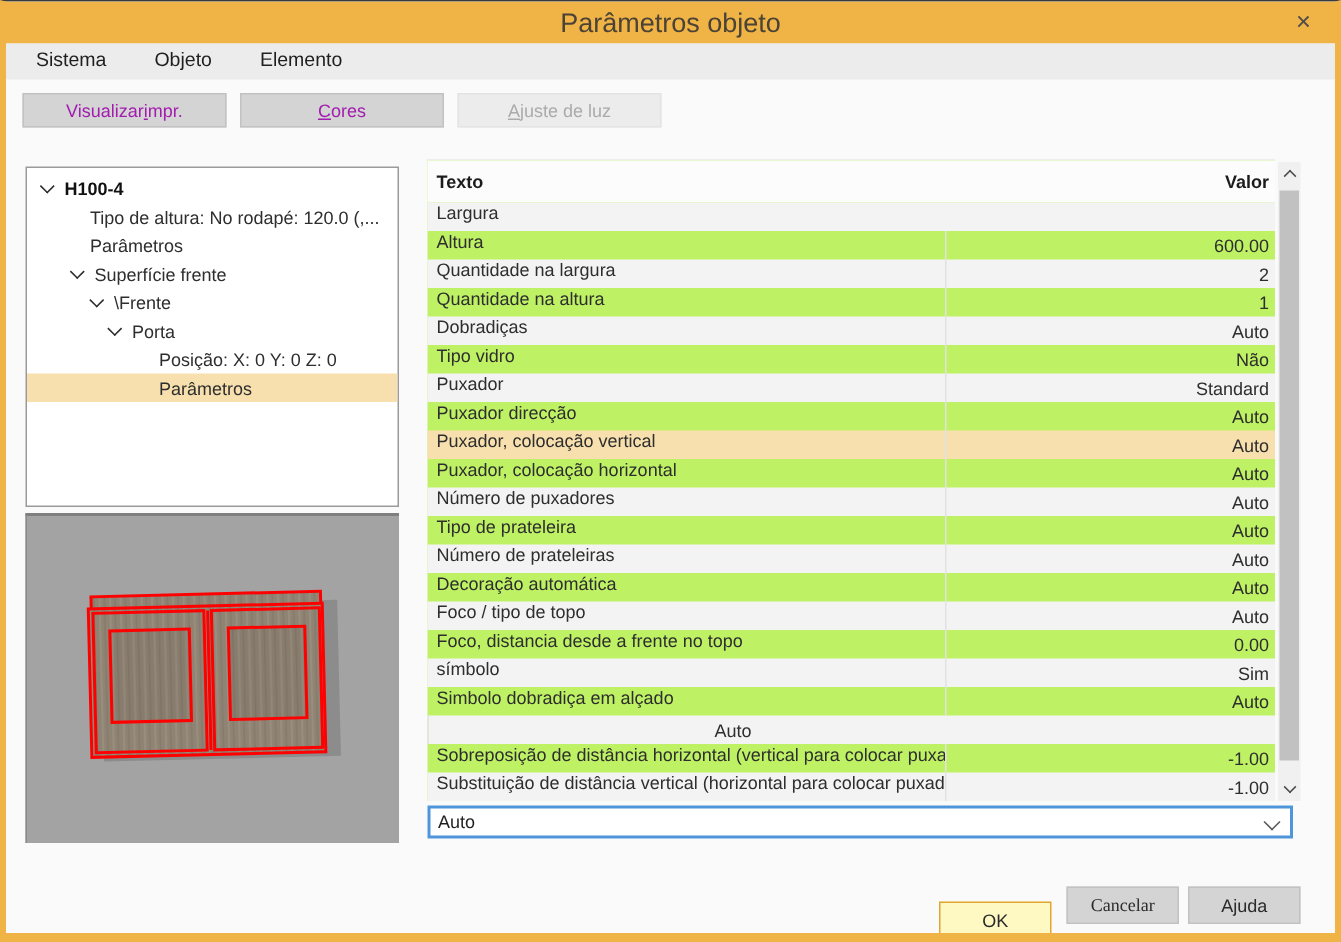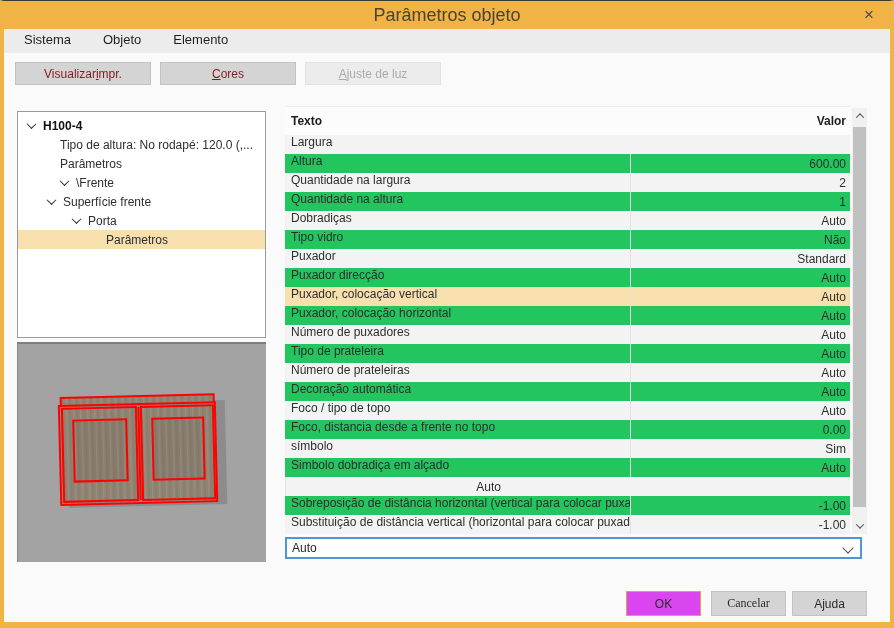--- a/index.html
+++ b/index.html
@@ -13,38 +13,38 @@
   .titlebar .title{font-size:18px;color:#45false3f;color:#4a4336;}
   .close-btn{position:absolute;right:14px;top:3px;width:22px;height:22px;display:flex;align-items:center;
              justify-content:center;font-size:17px;color:#4c4c4c;cursor:pointer;}
   
   .menubar{position:absolute;left:-4px;top:28px;width:894px;height:24px;background:#ECECEC;
            display:flex;padding-left:14px;}
   .menu-item{font-size:13px;color:#1f1f1f;padding:3px 10px;margin-right:12px;cursor:default;}
   
   .toolbar{position:absolute;left:11px;top:61px;display:flex;gap:9px;}
   .tb-btn{width:136px;height:23px;background:#D4D4D4;border:1px solid #c2c2c2;
-          font-size:12px;color:#7f1d1d;display:flex;align-items:center;justify-content:center;}
+          font-size:12px;color:#a21caf;display:flex;align-items:center;justify-content:center;}
   .tb-btn.disabled{background:#ECECEC;border-color:#e3e3e3;color:#ABABAB;}
   .tb-btn .key{text-decoration:underline;}
   
   .tree{position:absolute;left:13px;top:110px;width:249px;height:227px;background:#fff;
         border:1px solid #9a9a9a;overflow:hidden;padding-top:4px;}
   .tree-row{height:19px;display:flex;align-items:center;font-size:12px;color:#2e2e2e;white-space:nowrap;overflow:hidden;}
   .tree-row.bold{font-weight:bold;color:#111;}
   .tree-row.selected{background:#F7E0AE;}
   .chev{flex:0 0 auto;width:7px;height:7px;border-right:1.6px solid #2b2b2b;border-bottom:1.6px solid #2b2b2b;
         transform:rotate(45deg) translate(-1px,-1px);margin-right:8px;}
   .p0{padding-left:10px}.p1{padding-left:42px}.p1c{padding-left:30px}.p2c{padding-left:43px}
   .p3c{padding-left:55px}.p4{padding-left:88px}
   
   .preview{position:absolute;left:13px;top:341px;width:249px;height:220px;background:#A3A3A3;
            border-top:2px solid #7f7f7f;border-left:1px solid #8a8a8a;}
   
-  .ptable{position:absolute;left:281px;top:105px;width:565px;height:428px;background:#22c55e;border-top:1px solid #ededed;}
+  .ptable{position:absolute;left:281px;top:105px;width:565px;height:428px;background:#bef264;border-top:1px solid #ededed;}
   .thead{height:28px;display:flex;align-items:center;font-size:12px;font-weight:bold;color:#1c1c1c;background:#FCFCFC;}
   .trow{height:19px;display:flex;font-size:12px;color:#2e2e2e;}
   .trow:nth-child(even){background:#F3F3F3;}
   .trow.selected{background:#F7E0AE !important;}
   .tcell-text{width:345px;padding-left:6px;white-space:nowrap;overflow:hidden;}
   .tcell-val{width:220px;padding-right:4px;text-align:right;border-left:1px solid #e2e2e2;height:100%;
              display:flex;align-items:center;justify-content:flex-end;}
   .thead .tcell-val{border-left:none;}
   
   .vscroll{position:absolute;left:848px;top:107px;width:15px;height:426px;background:#F0F0F0;}
@@ -54,21 +54,21 @@
   .down .arrow-glyph{transform:rotate(45deg) translate(-1px,-1px);}
   .scroll-thumb{position:absolute;left:1px;top:19px;width:13px;height:380px;background:#C1C1C1;}
   
   .combo{position:absolute;left:281px;top:536px;width:577px;height:22px;background:#fff;
          border:2px solid #4E95D9;display:flex;align-items:center;font-size:12px;color:#1f1f1f;padding-left:5px;}
   .combo-chev{position:absolute;right:8px;top:5px;width:8px;height:8px;border-right:1.7px solid #555;
               border-bottom:1.7px solid #555;transform:rotate(45deg);}
   
   .footer-btn{position:absolute;top:590px;width:75px;height:25px;font-size:12px;color:#2b2b2b;
               display:flex;align-items:center;justify-content:center;border:1px solid transparent;}
-  .btn-ok{left:622px;background:#d946ef;border-color:#e2a637;}
+  .btn-ok{left:622px;background:#fef9c3;border-color:#e2a637;margin-top:10px;}
   .btn-cancel{left:707px;background:#D4D4D4;border-color:#c2c2c2;font-family:Liberation Serif, serif;}
   .btn-help{left:788px;background:#D4D4D4;border-color:#c2c2c2;}
 </style>
 </head>
 <body>
 
 <div class="window">
 
   <div class="titlebar">
     <span class="title">Parâmetros objeto</span>
@@ -103,31 +103,34 @@
     <div class="tree-row bold p0">
       <span class="chev"></span>
       <span>H100-4</span>
     </div>
     <div class="tree-row p1">
       <span>Tipo de altura: No rodapé:  120.0 (,...</span>
     </div>
     <div class="tree-row p1">
       <span>Parâmetros</span>
     </div>
+    <div class="tree-row p1c">
+      <span class="chev"></span>
+      <span>Superfície frente</span>
+    </div>
     <div class="tree-row p2c">
       <span class="chev"></span>
       <span>\Frente</span>
     </div>
-    <div class="tree-row p1c">
-      <span class="chev"></span>
-      <span>Superfície frente</span>
-    </div>
     <div class="tree-row p3c">
       <span class="chev"></span>
       <span>Porta</span>
+    </div>
+    <div class="tree-row p4">
+      <span>Posição: X: 0 Y: 0 Z: 0</span>
     </div>
     <div class="tree-row p4 selected">
       <span>Parâmetros</span>
     </div>
   </div>
 
   <div class="preview">
     <svg width="247" height="216" viewBox="0 0 247 216">
       <defs>
         <pattern id="wood" width="7" height="40" patternUnits="userSpaceOnUse">

